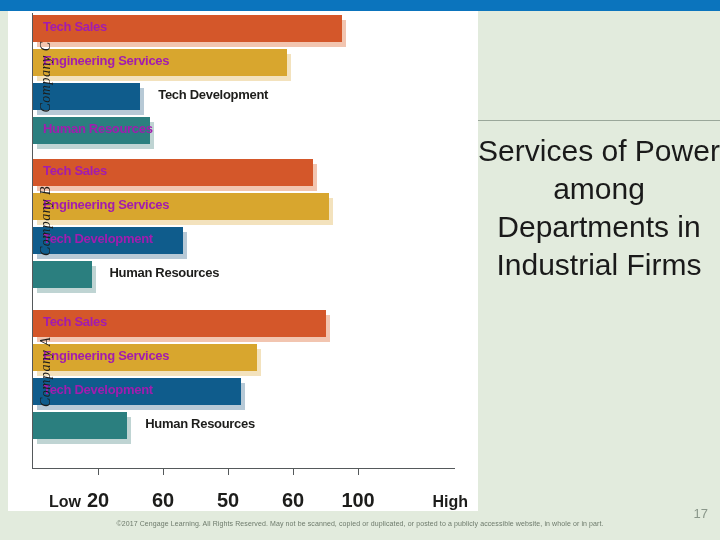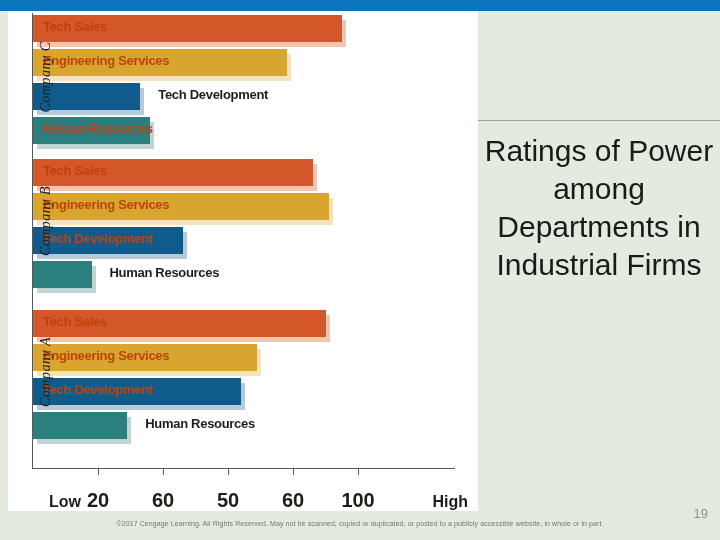--- a/index.html
+++ b/index.html
@@ -127,21 +127,21 @@
     position: absolute;
     top: 4px;
     font-family: "Liberation Sans", sans-serif;
     font-size: 13px;
     font-weight: 700;
     white-space: nowrap;
     letter-spacing: -0.3px;
   }
   .bar-label.inside {
     left: 10px;
-    color: #c2410c;
+    color: #a21caf;
   }
   .bar-label.outside {
     color: #1d1d1b;
   }
 
   
   .company-label {
     position: absolute;
     left: -22px;
     width: 120px;
@@ -300,17 +300,17 @@
     <div class="axis-caption" id="caption-low">
       <div>Low</div>
       <div>Power</div>
     </div>
     <div class="axis-caption" id="caption-high">
       <div>High</div>
       <div>Power</div>
     </div>
   </div>
 
-  <div id="slide-title">Ratings of Power among Departments in Industrial Firms</div>
-
-  <div id="page-number">19</div>
+  <div id="slide-title">Services of Power among Departments in Industrial Firms</div>
+
+  <div id="page-number">17</div>
   <div id="copyright">©2017 Cengage Learning. All Rights Reserved. May not be scanned, copied or duplicated, or posted to a publicly accessible website, in whole or in part.</div>
 </div>
 
 </body></html>

